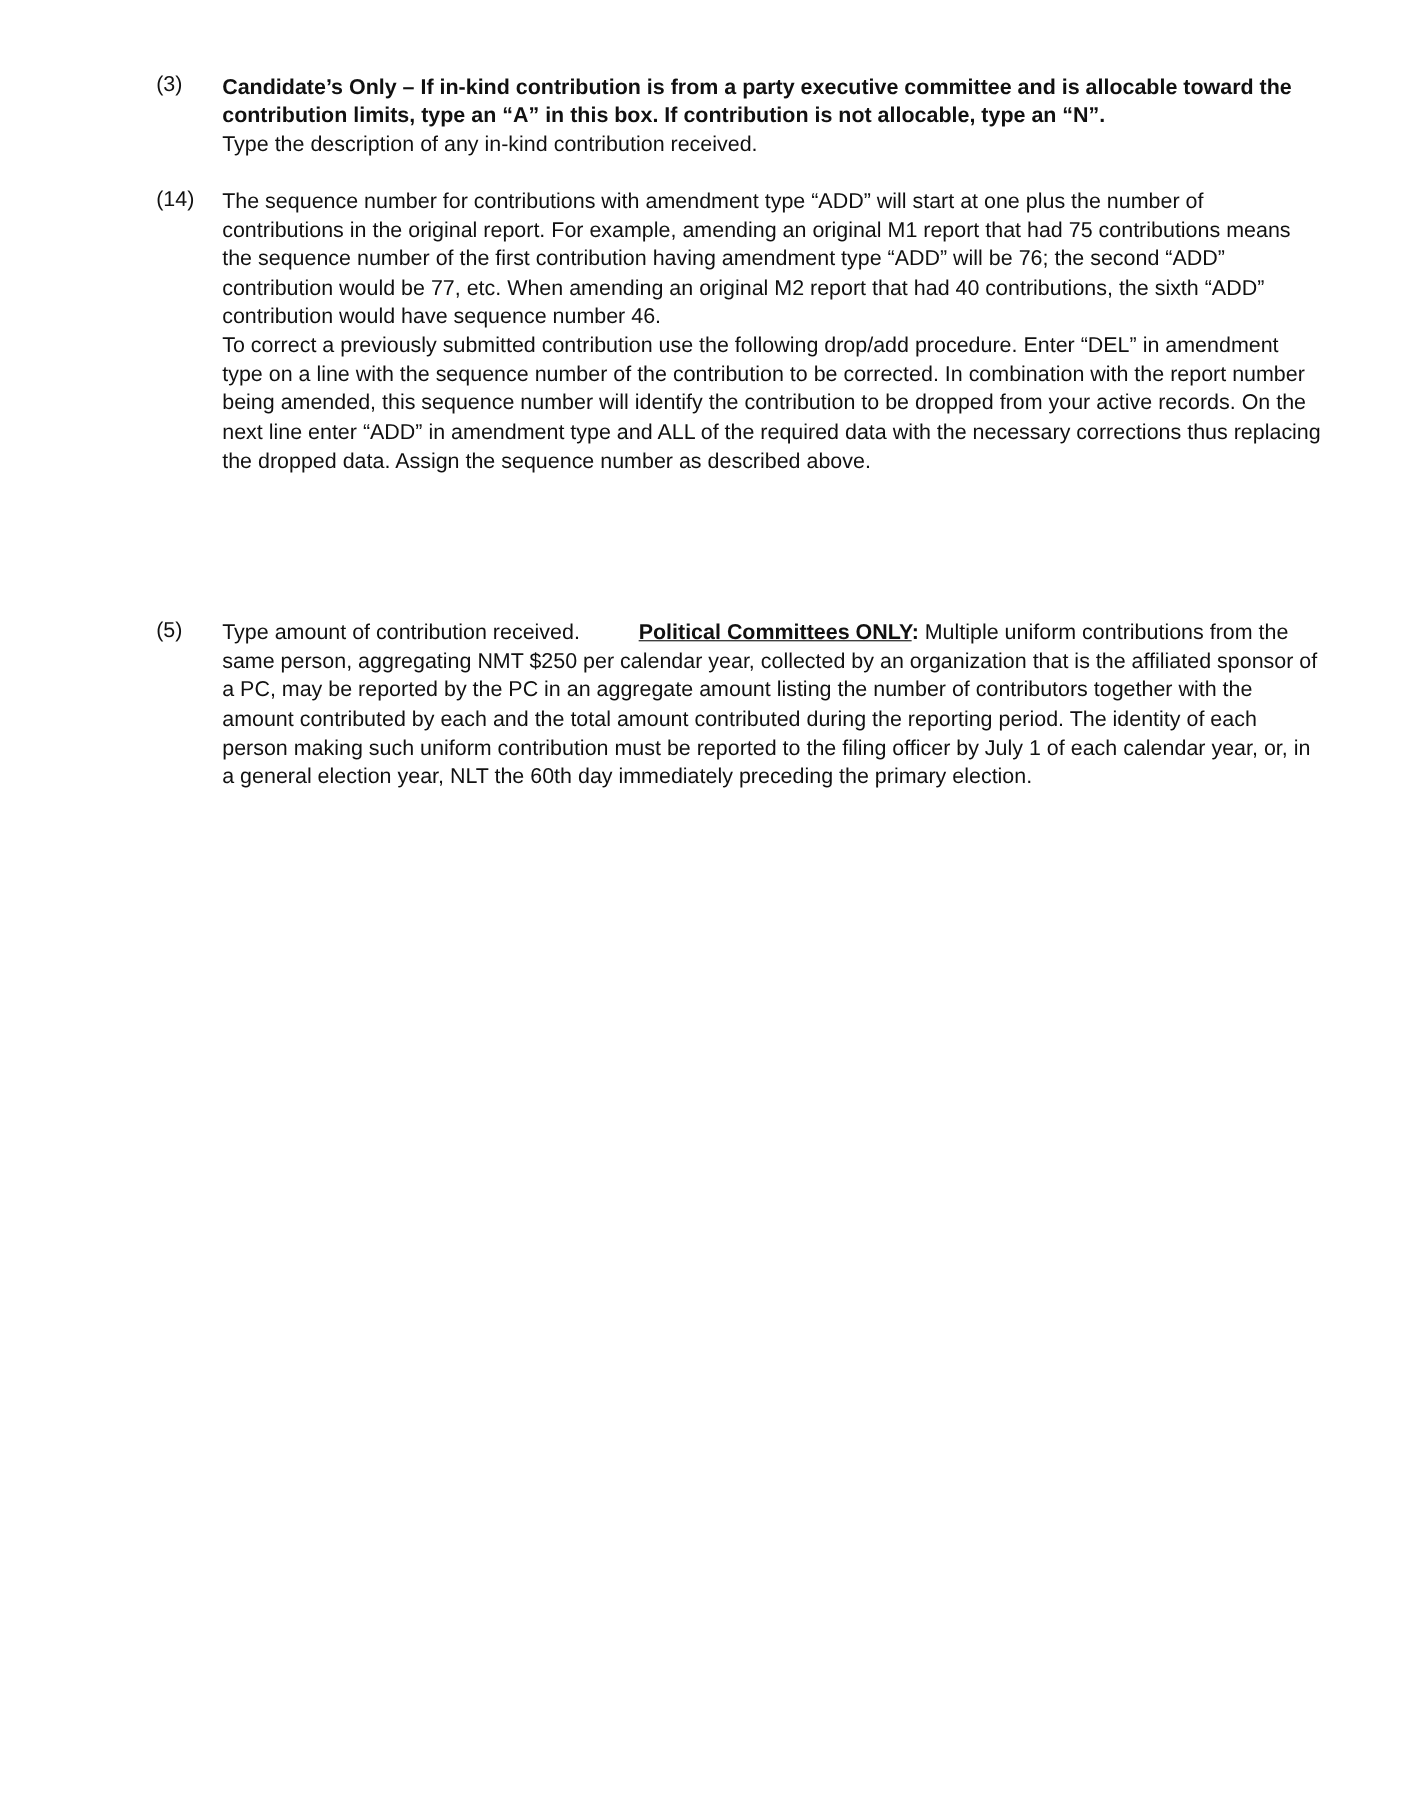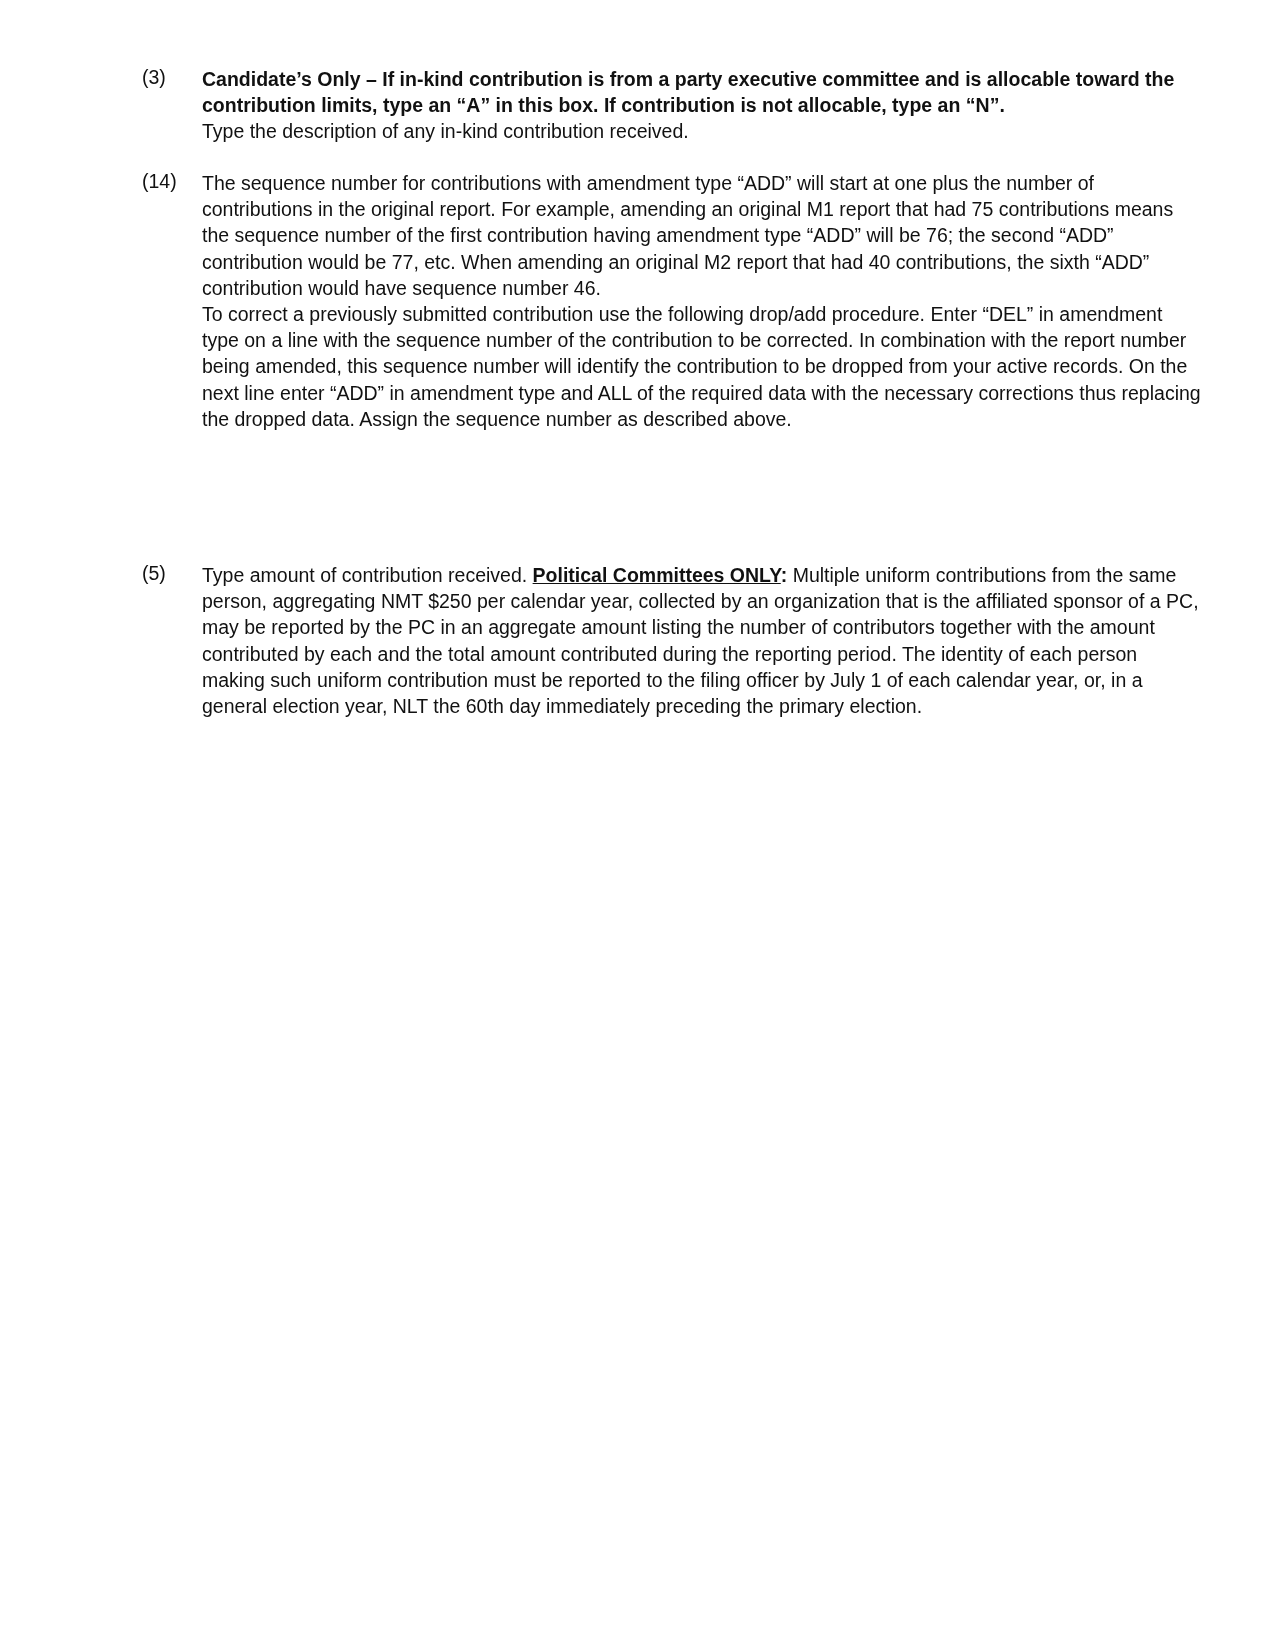--- a/index.html
+++ b/index.html
@@ -3,21 +3,21 @@
 <meta charset="utf-8">
 <style>
   html, body { margin: 0; padding: 0; background: #ffffff; }
   body { width: 1275px; height: 1650px; position: relative; overflow: hidden;
          font-family: "Liberation Sans", sans-serif; color: #111; font-size: 19.5px; }
   .item { position: absolute; left: 142px; width: 1060px; }
   .num { position: absolute; left: 0; top: 0; width: 58px; }
   .body { position: absolute; left: 60px; top: 0; width: 1000px; line-height: 26.2px; }
   .body p { margin: 0; }
   b { font-weight: bold; }
-  u { text-decoration: underline; }
+  u { text-decoration: underline; margin-left: 48px; }
 </style>
 </head>
 <body>
 
 <div class="item" style="top:66px;">
   <span class="num">(3)</span>
   <div class="body">
     <p><b>Candidate’s Only – If in-kind contribution is from a party executive committee and is allocable toward the contribution limits, type an “A” in this box.  If contribution is not allocable, type an “N”.</b></p>
     <p>Type the description of any in-kind contribution received.</p>
   </div>

